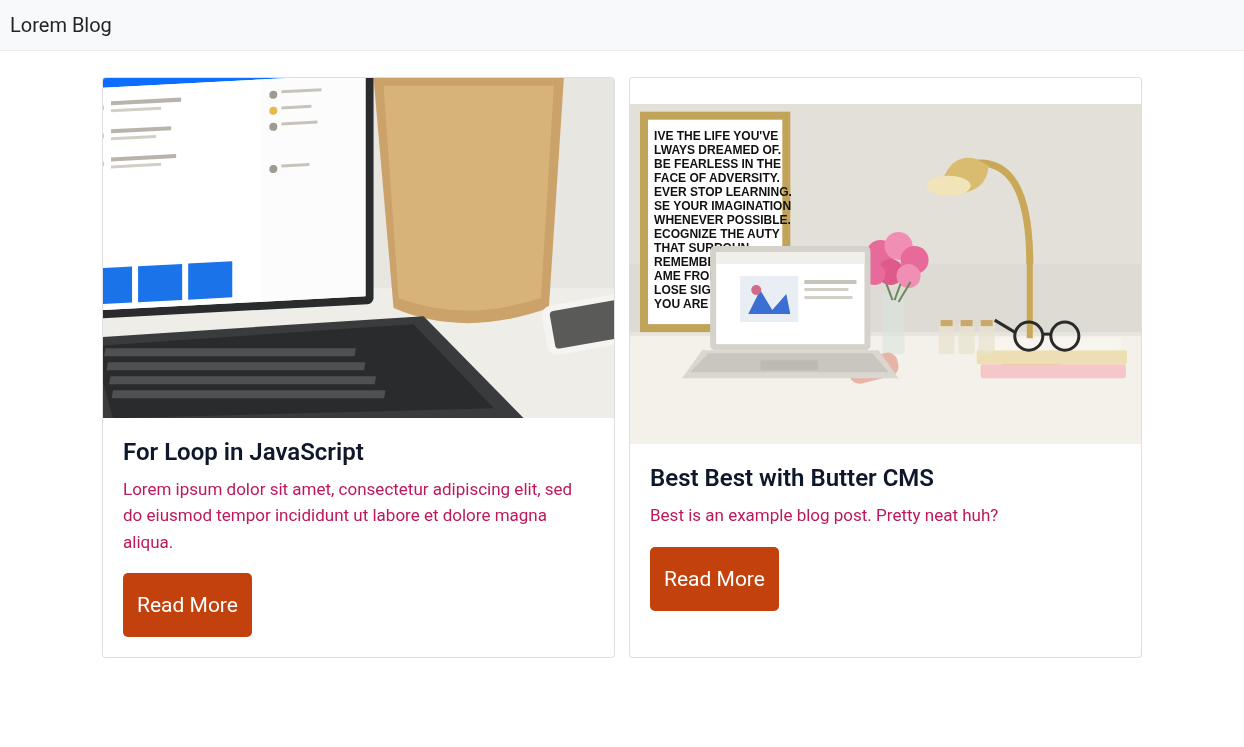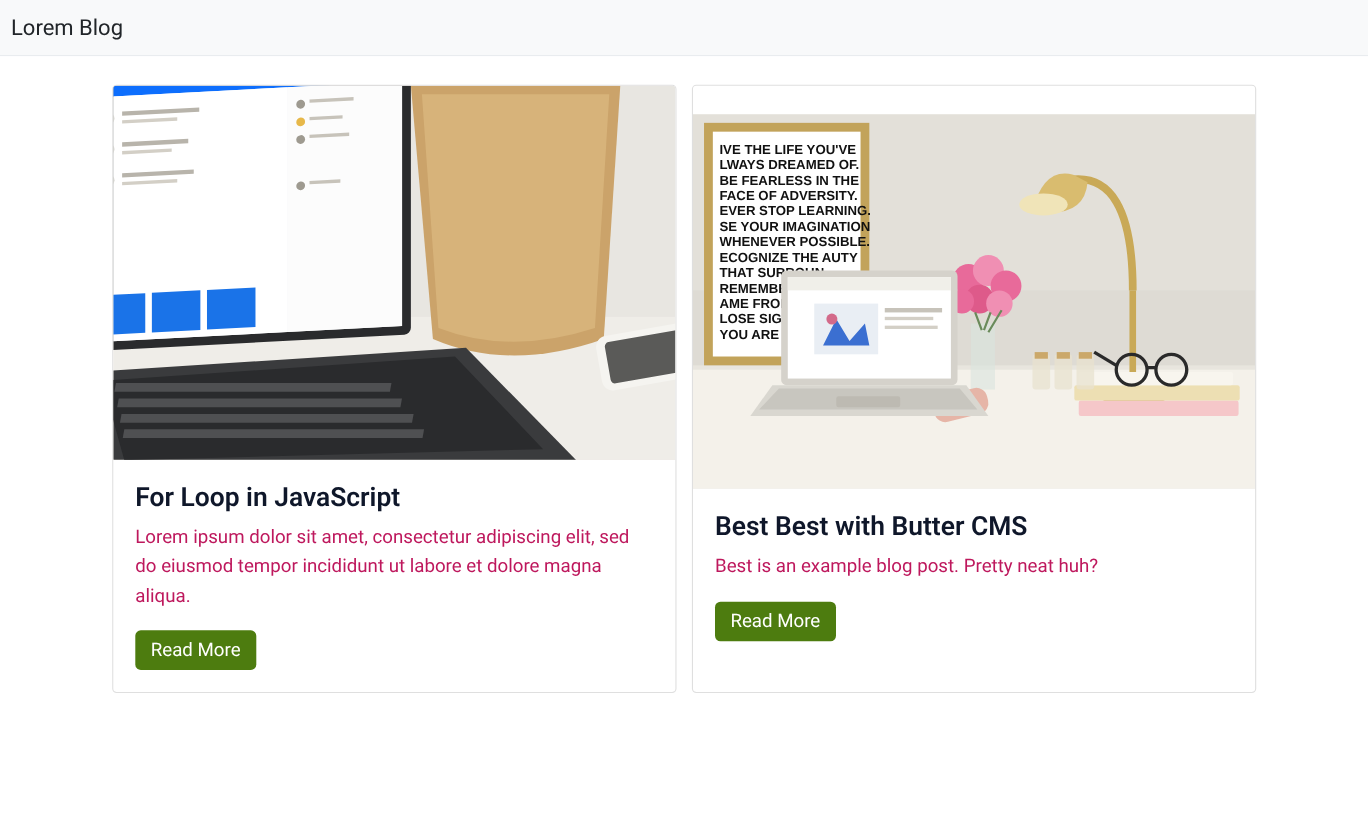--- a/index.html
+++ b/index.html
@@ -54,24 +54,24 @@
       color: #0f172a;
     }
     .card-text {
       font-size: 17px;
       line-height: 1.55;
       color: #be185d;
       margin-bottom: 18px;
     }
     .btn {
       display: inline-block;
-      background: #4d7c0f;
+      background: #c2410c;
       color: #fff;
-      font-size: 17px;
-      padding: 8px 14px;
+      font-size: 21px;
+      padding: 20px 14px;
       border: none;
       border-radius: 5px;
       cursor: pointer;
       text-decoration: none;
     }
   </style>
 </head>
 <body>
 
 <nav class="navbar">

